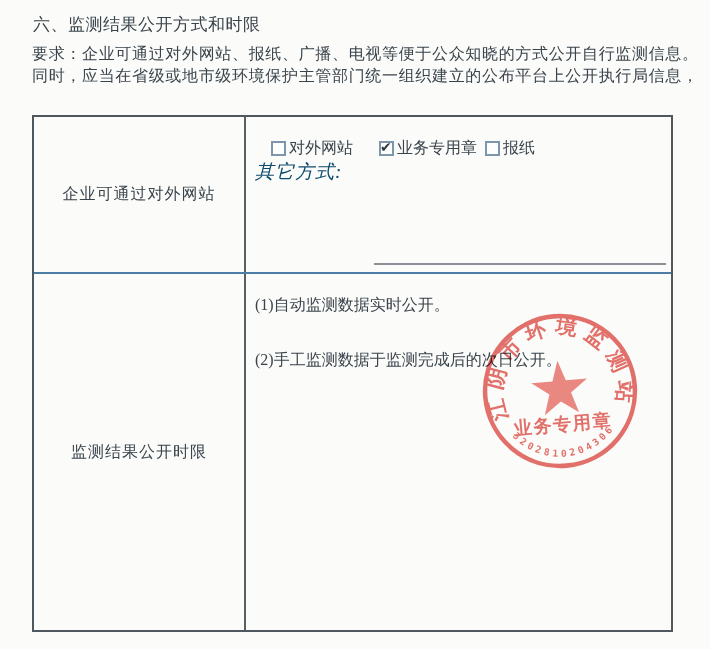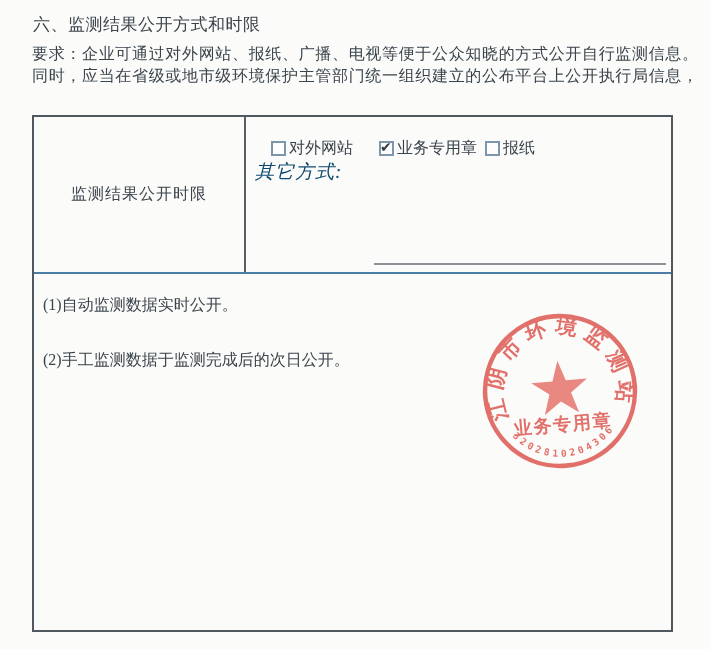--- a/index.html
+++ b/index.html
@@ -78,21 +78,21 @@
 
   <div class="para">
     <div class="jline">要求：企业可通过对外网站、报纸、广播、电视等便于公众知晓的方式公开自行监测信息。</div>
     <div class="jline">同时，应当在省级或地市级环境保护主管部门统一组织建立的公布平台上公开执行局信息，</div>
   </div>
 
   <div class="doc-table">
 
     <div class="row row1">
       <div class="label-cell">
-        <span>监测结果公开时限</span>
+        <span>企业可通过对外网站</span>
       </div>
       <div class="content-cell method-cell">
         <div class="cb-line">
           <span class="cb-item w1">
             <span class="checkbox"></span>
             <span class="cb-label">对外网站</span>
           </span>
           <span class="cb-item w2">
             <span class="checkbox checked"></span>
             <span class="cb-label">业务专用章</span>
@@ -101,20 +101,23 @@
             <span class="checkbox"></span>
             <span class="cb-label">报纸</span>
           </span>
         </div>
         <div class="other-line">其它方式:</div>
         <div class="blank-underline"></div>
       </div>
     </div>
 
     <div class="row row2">
+      <div class="label-cell">
+        <span>监测结果公开时限</span>
+      </div>
       <div class="content-cell time-cell">
         <p>(1)自动监测数据实时公开。</p>
         <p>(2)手工监测数据于监测完成后的次日公开。</p>
       </div>
     </div>
 
   </div>
 
   <svg class="stamp" viewBox="0 0 160 160" xmlns="http://www.w3.org/2000/svg">
     <circle cx="80" cy="80" r="74" fill="none" stroke-width="4.5" stroke="#e4635c"></circle>

